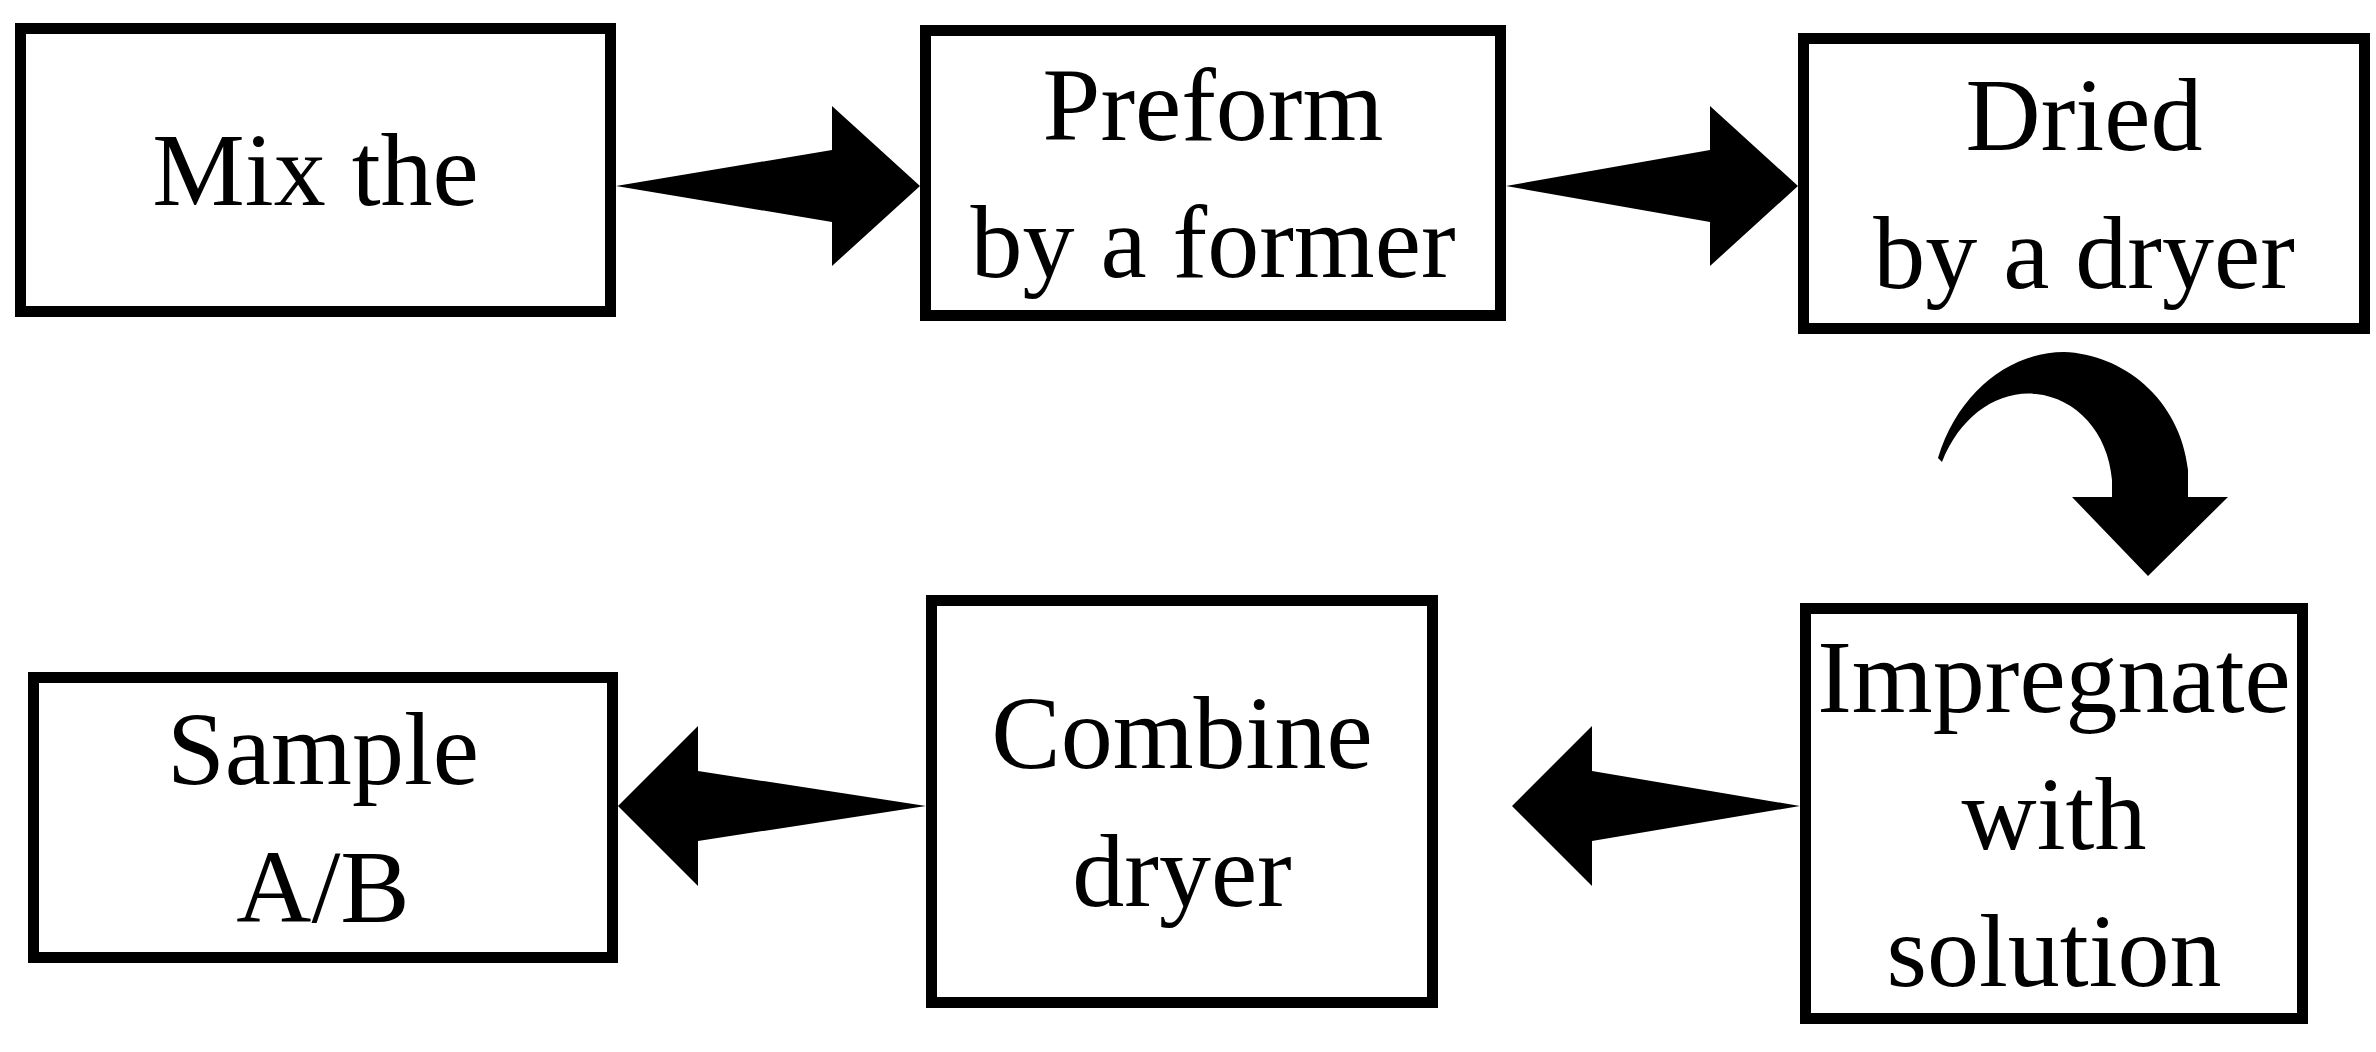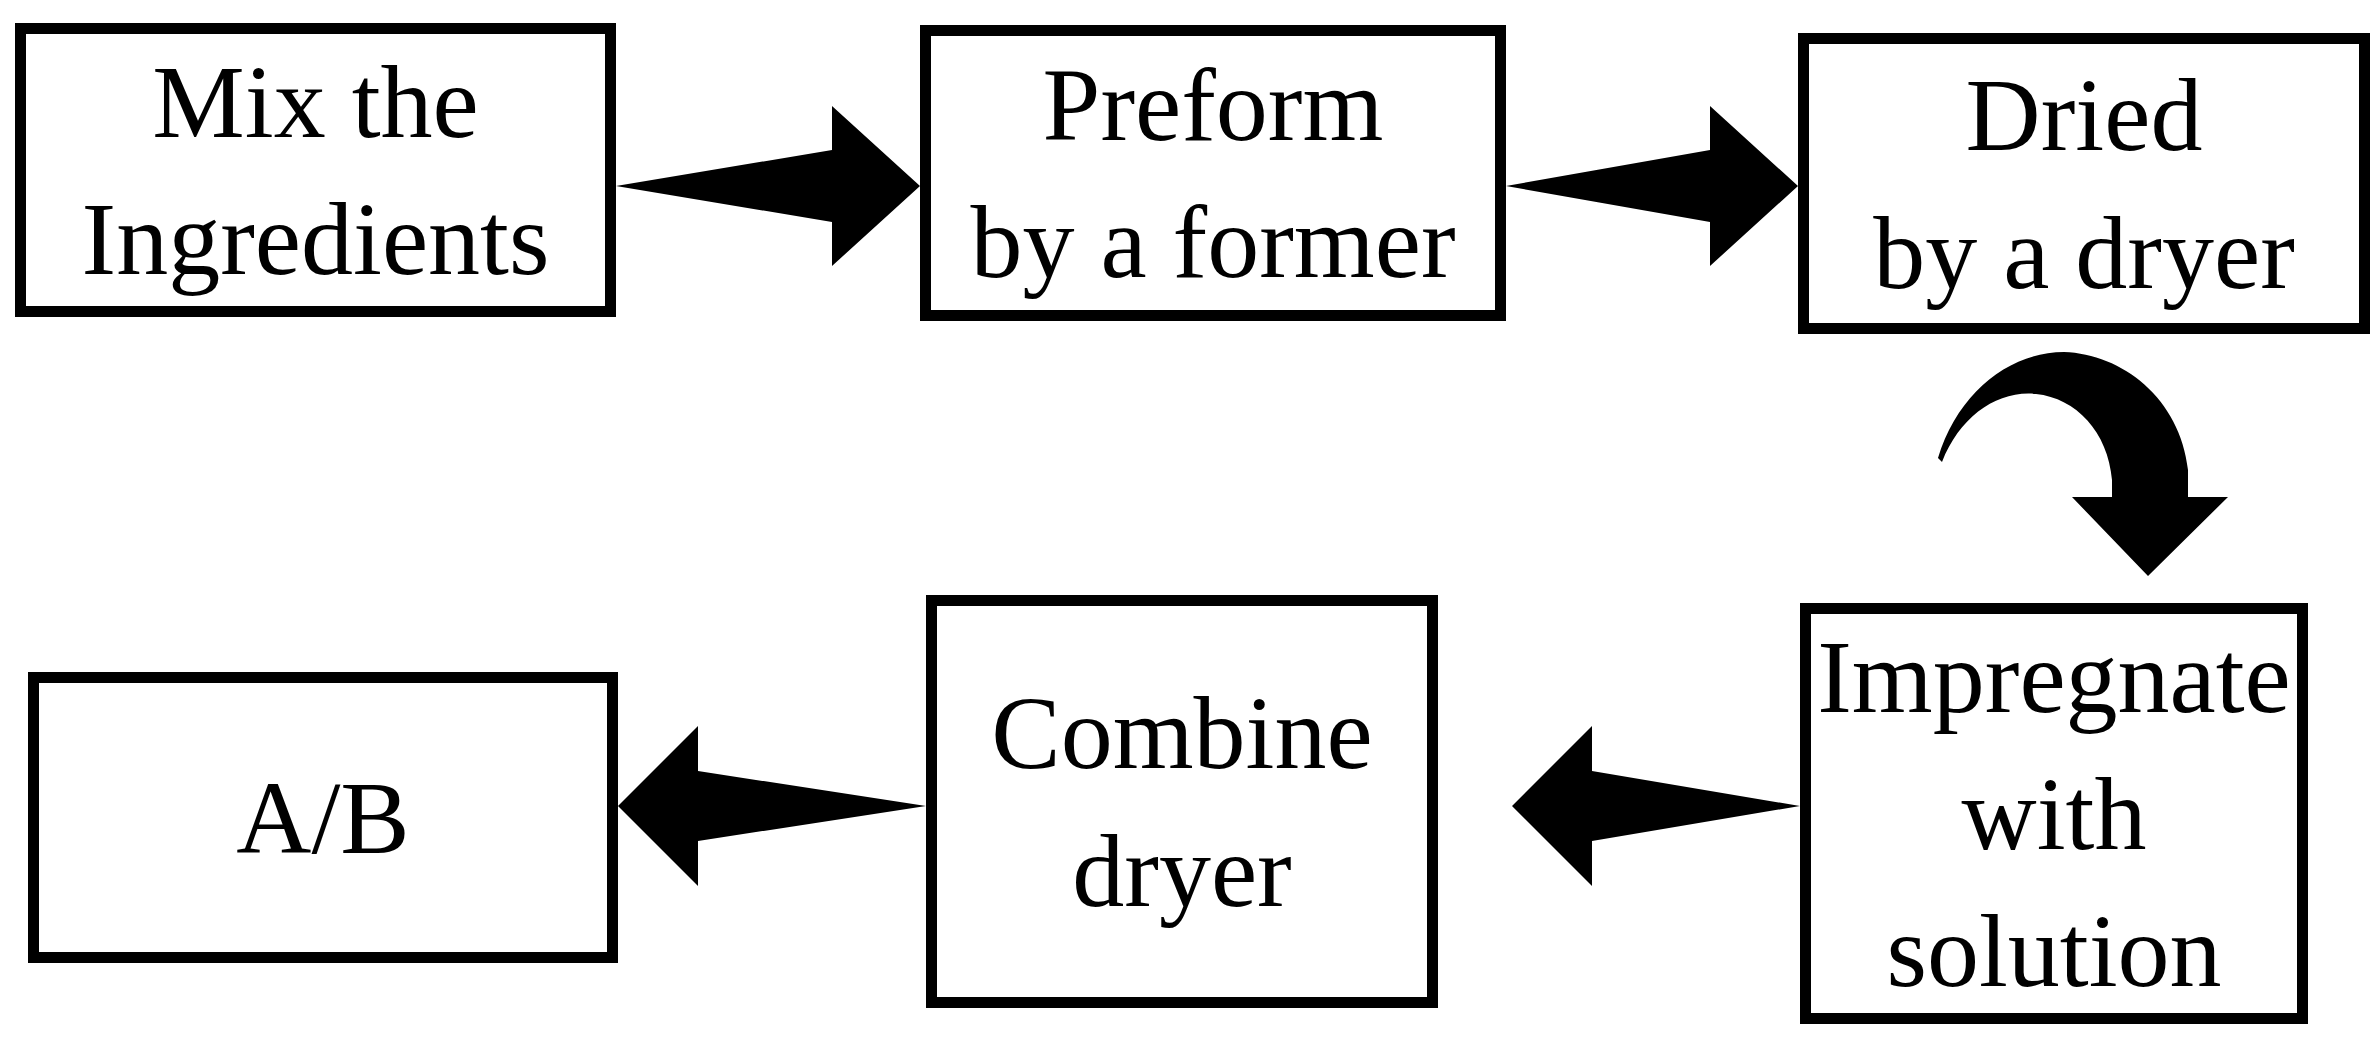--- a/index.html
+++ b/index.html
@@ -73,21 +73,20 @@
              C 1998 390, 1960 416, 1942 462
              Z"></path>
 
     <polygon fill="#000000" points="1800,806 1592,841 1592,886 1512,806 1592,726 1592,771"></polygon>
 
     <polygon fill="#000000" points="926,806 698,841 698,886 618,806 698,726 698,771"></polygon>
   </svg>
 
   <div class="node" id="node-mix">
     <span class="line">Mix the</span>
-    <span class="line">Ingredients</span>
   </div>
 
   <div class="node" id="node-dried">
     <span class="line">Dried</span>
     <span class="line">by a dryer</span>
   </div>
 
   <div class="node" id="node-preform">
     <span class="line">Preform</span>
     <span class="line">by a former</span>
@@ -98,16 +97,17 @@
     <span class="line">with</span>
     <span class="line">solution</span>
   </div>
 
   <div class="node" id="node-combine">
     <span class="line">Combine</span>
     <span class="line">dryer</span>
   </div>
 
   <div class="node" id="node-sample">
+    <span class="line">Sample</span>
     <span class="line">A/B</span>
   </div>
 
 </div>
 
 </body></html>

